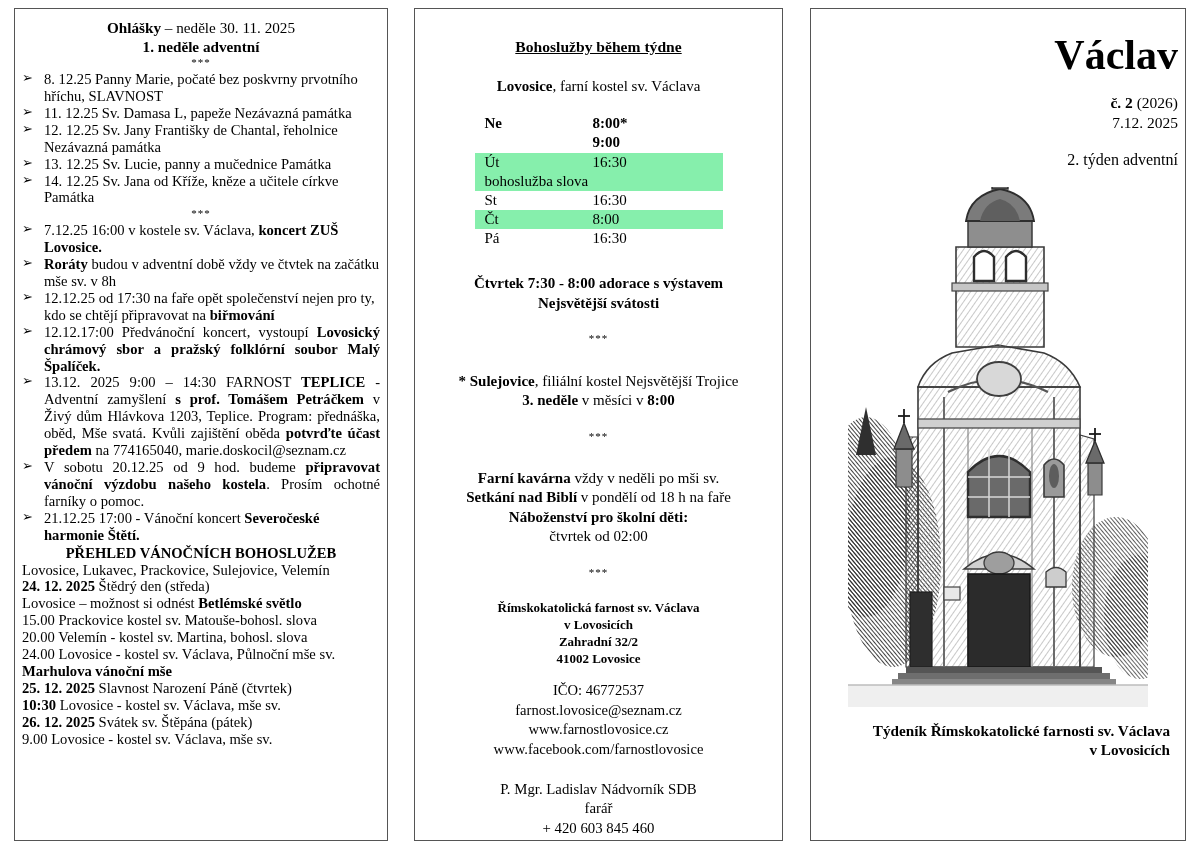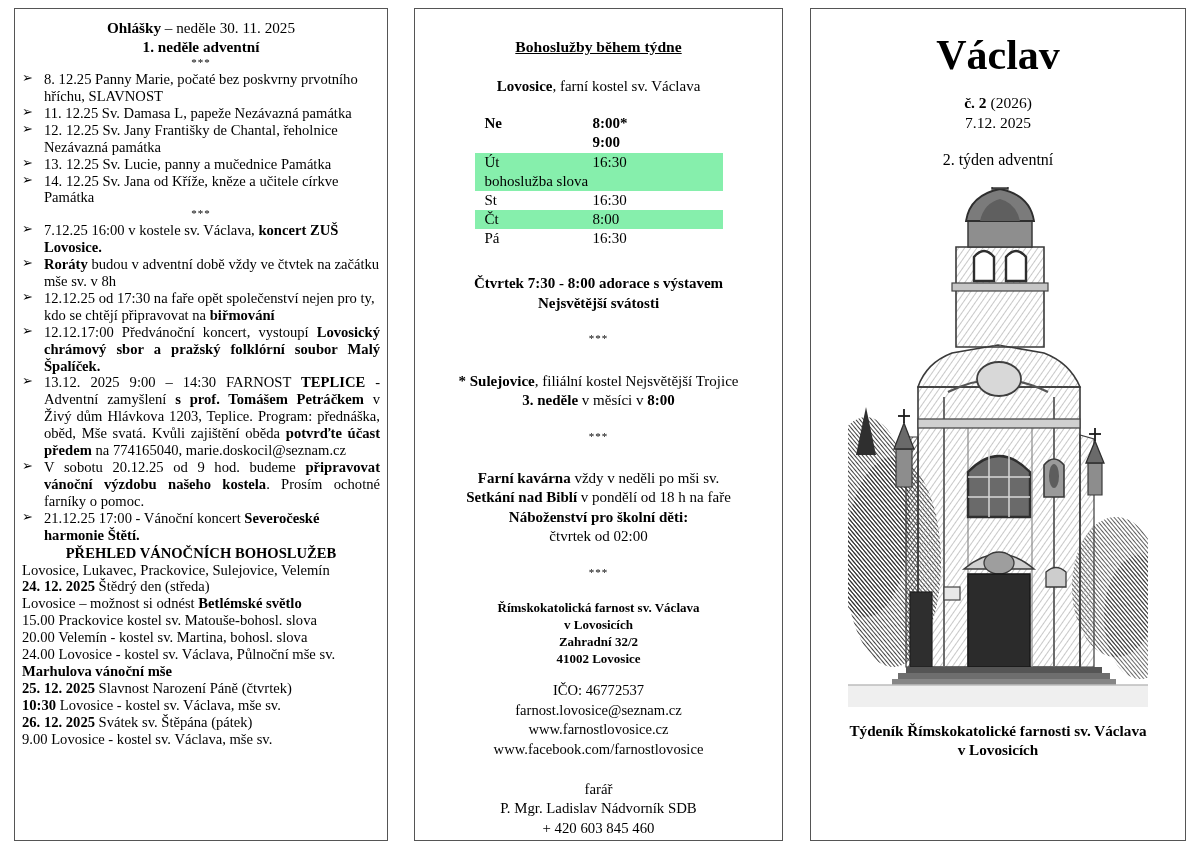--- a/index.html
+++ b/index.html
@@ -53,21 +53,21 @@
   .sched .d { width: 118px; padding-left: 10px; }
   .sched .t { flex: 1; }
   .sched .b { font-weight: bold; }
   .blk { margin-top: 26px; font-size: 15px; line-height: 1.3; }
   .stars2 { margin-top: 18px; font-size: 11px; letter-spacing: 1px; }
   .addr { margin-top: 20px; font-weight: bold; font-size: 13px; line-height: 1.32; }
   .contact { margin-top: 14px; font-size: 14.6px; line-height: 1.34; }
   .priest { margin-top: 20px; font-size: 14.8px; line-height: 1.34; }
 
   
-  .c3 { text-align: center; }
+  .c3 { text-align: right; }
   .masthead { font-weight: bold; font-size: 42px; letter-spacing: 0px; margin-top: 16px; font-family: "Liberation Serif", serif; }
   .issue { margin-top: 14px; font-size: 15.5px; line-height: 1.28; }
   .advent { margin-top: 18px; font-weight: normal; font-size: 16px; }
   .photo-wrap { margin: 18px auto 0 auto; width: 300px; height: 520px; position: relative; }
   .caption { margin-top: 14px; font-weight: bold; font-size: 15.2px; line-height: 1.3; padding: 0 8px; }
   svg { display:block; }
 </style>
 </head>
 <body>
 
@@ -188,22 +188,22 @@
       </div>
 
       <div class="contact">
         <div>IČO: 46772537</div>
         <div>farnost.lovosice@seznam.cz</div>
         <div>www.farnostlovosice.cz</div>
         <div>www.facebook.com/farnostlovosice</div>
       </div>
 
       <div class="priest">
+        <div>P. Mgr. Ladislav Nádvorník SDB</div>
         <div>farář</div>
-        <div>P. Mgr. Ladislav Nádvorník SDB</div>
         <div>+ 420 603 845 460</div>
       </div>
     </div>
   </div>
 
   <div class="col" id="col-3">
     <div class="inner c3">
       <div class="masthead">Václav</div>
       <div class="issue">
         <b>č. 2</b><span> (2026)</span><br>

